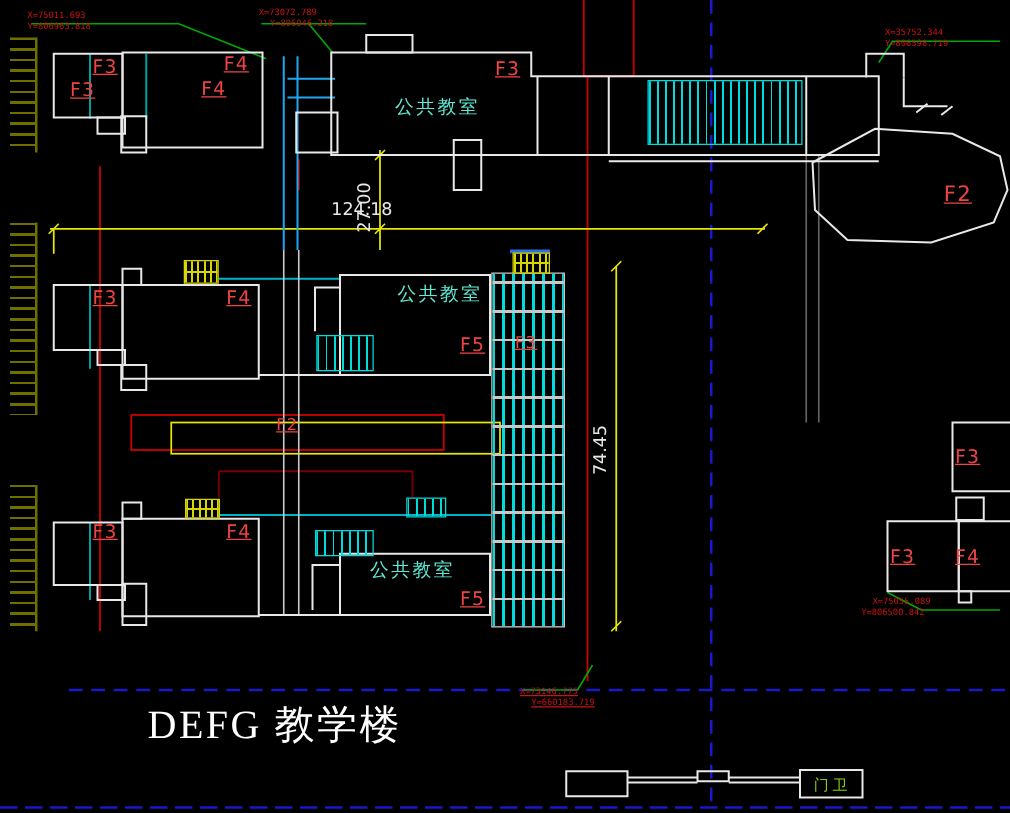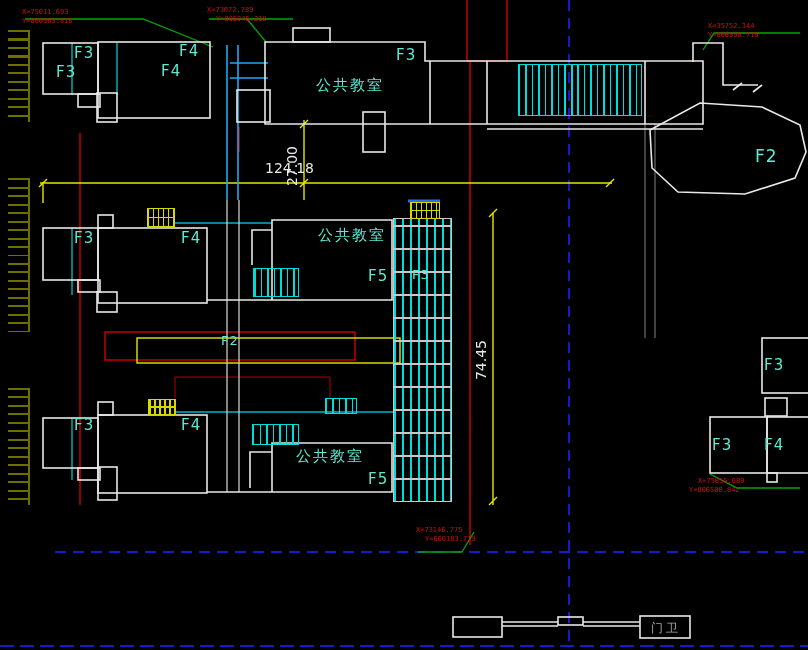--- a/index.html
+++ b/index.html
@@ -1,30 +1,30 @@
 <!DOCTYPE html>
 <html><head>
 <meta charset="utf-8">
 <style>
   html,body{margin:0;padding:0;background:#000;}
   .canvas{position:relative;width:808px;height:650px;background:#000;overflow:hidden;
           font-family:"DejaVu Sans",sans-serif;}
   .layer{position:absolute;left:0;top:0;}
-  .lbl{position:absolute;color:#5eead4;font-size:15px;letter-spacing:1px;white-space:nowrap;}
+  .lbl{position:absolute;color:#ef4444;font-size:15px;letter-spacing:1px;white-space:nowrap;text-decoration:underline;}
   .lbl-sm{font-size:13px;}
   .lbl-lg{font-size:17px;}
   .room{position:absolute;color:#5eead4;font-size:15px;letter-spacing:2px;white-space:nowrap;}
   .dim{position:absolute;color:#e8e8e8;font-size:14px;white-space:nowrap;}
   .dim-v{transform:rotate(-90deg);transform-origin:center center;}
   .coord{position:absolute;color:#c81414;font-size:7px;line-height:9px;white-space:nowrap;
          font-family:"DejaVu Sans Mono",monospace;}
   .coord .ind{padding-left:9px;}
   .title{position:absolute;color:#ffffff;font-size:32px;letter-spacing:2px;white-space:nowrap;
          font-family:"Liberation Serif","DejaVu Serif",serif;}
-  .gate-label{position:absolute;color:#a3a3a3;font-size:12px;letter-spacing:3px;text-align:center;}
+  .gate-label{position:absolute;color:#84cc16;font-size:12px;letter-spacing:3px;text-align:center;}
   .hatch-c{position:absolute;border:1px solid #00dcdc;
            background:repeating-linear-gradient(90deg,#00dcdc 0 1.5px,transparent 1.5px 6.5px);}
   .tower{position:absolute;border:1.5px solid #c8c8c8;
          background:repeating-linear-gradient(0deg,transparent 0 21px,#c8c8c8 21px 23px),
                     repeating-linear-gradient(90deg,#00dcdc 0 2px,transparent 2px 8px);}
   .hatch-y{position:absolute;border:1px solid #d8d800;
            background:linear-gradient(180deg,transparent 0 45%,#d8d800 45% 55%,transparent 55%),
                       repeating-linear-gradient(90deg,#d8d800 0 1.5px,transparent 1.5px 5px);}
   .trees{position:absolute;width:20px;border-right:2px solid #6f6f00;
          background:repeating-linear-gradient(180deg,#6f6f00 0 2px,transparent 2px 8.5px);}
@@ -172,24 +172,25 @@
     <div>Y=806963.818</div>
   </div>
   <div class="coord" style="left:207px;top:6px;">
     <div>X=73072.789</div>
     <div class="ind">Y=806946.218</div>
   </div>
   <div class="coord" style="left:708px;top:22px;">
     <div>X=35752.344</div>
     <div>Y=806598.719</div>
   </div>
-  <div class="coord" style="left:416px;top:526px;">
+  <div class="coord" style="left:416px;top:549px;text-decoration:underline;">
     <div>X=73146.775</div>
     <div class="ind">Y=660183.719</div>
   </div>
   <div class="coord" style="left:689px;top:477px;">
     <div class="ind">X=75055.089</div>
     <div>Y=806500.842</div>
   </div>
 
   <div class="gate-label" style="left:644px;top:620px;width:44px;">门卫</div>
+  <div class="title" style="left:118px;top:558px;">DEFG 教学楼</div>
 
 </div>
 
 </body></html>

